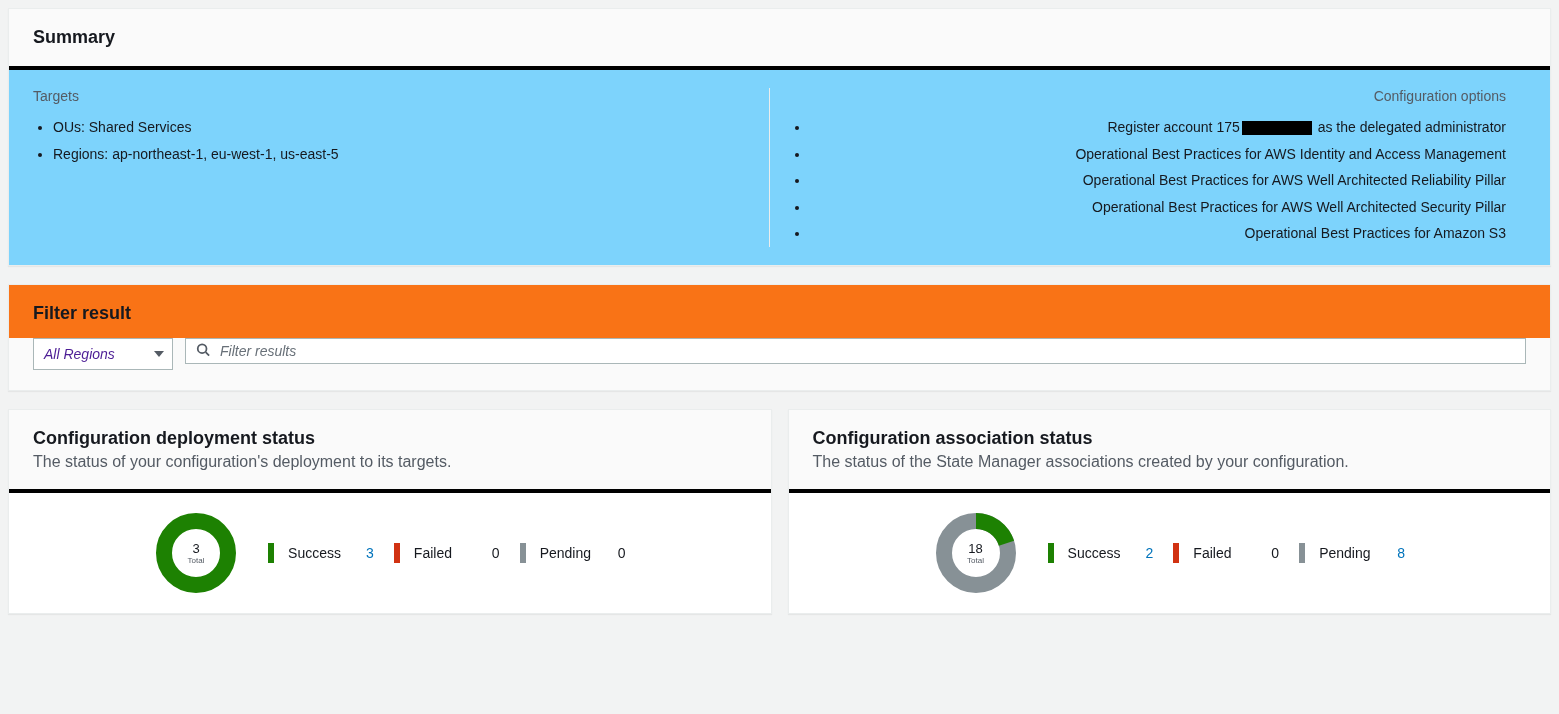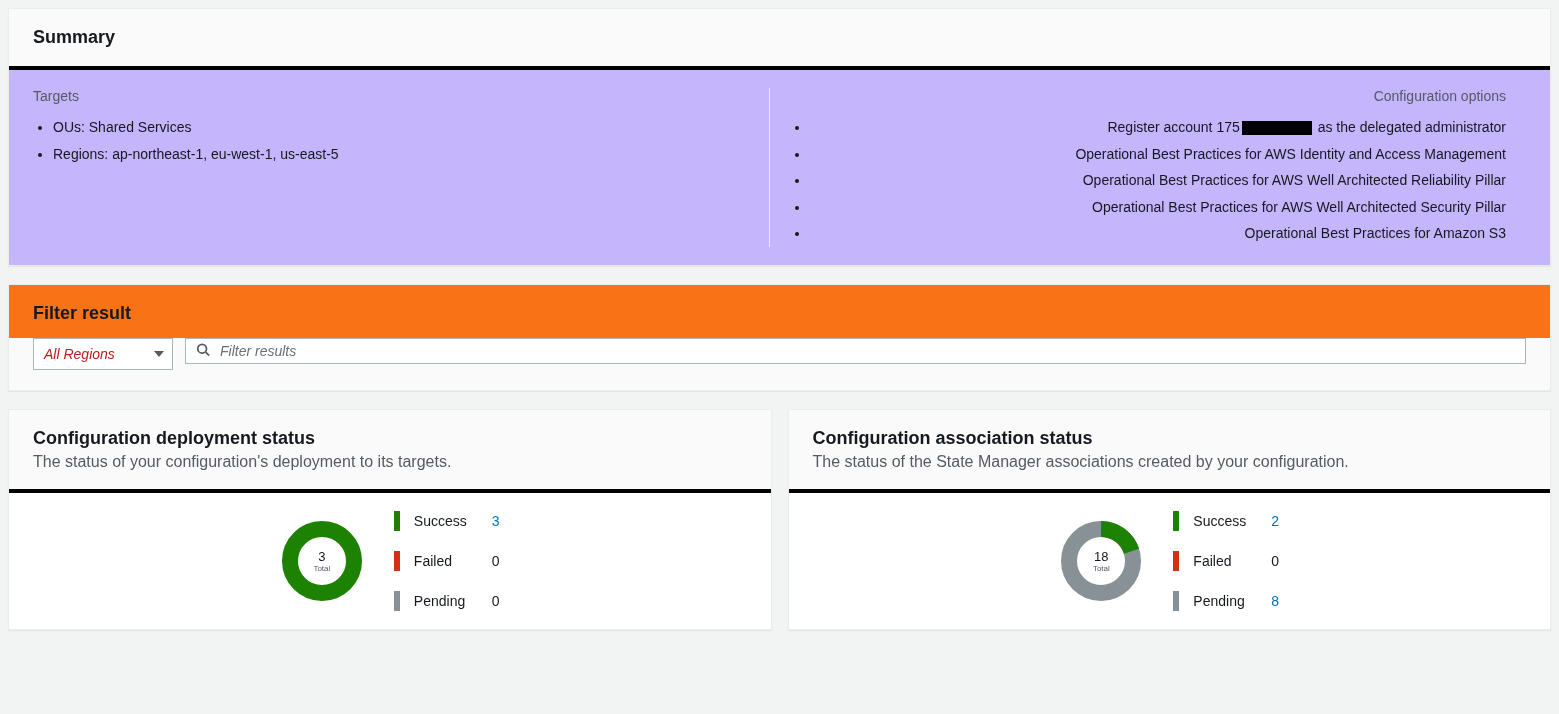--- a/index.html
+++ b/index.html
@@ -26,21 +26,21 @@
     font-weight: 700;
     color: #16191f;
   }
   .panel-subtitle {
     font-size: 16px;
     color: #545b64;
     margin-top: 4px;
   }
   .panel-body {
     padding: 18px 24px;
-    background: #c4b5fd;
+    background: #7dd3fc;
   }
   .summary-body {
     display: flex;
   }
   .summary-col {
     flex: 1;
     padding-right: 20px;
   }
   .summary-col.right {
     border-left: 1px solid #eaeded;
@@ -87,21 +87,21 @@
     width: 140px;
     height: 32px;
     border: 1px solid #aab7b8;
     background: #fff;
     display: flex;
     align-items: center;
     padding: 0 28px 0 10px;
     cursor: pointer;
   }
   .select-wrap .select-text {
-    color: #b91c1c;
+    color: #4c1d95;
     font-style: italic;
     font-size: 14px;
   }
   .select-wrap .caret {
     position: absolute;
     right: 8px;
     top: 50%;
     transform: translateY(-50%);
     width: 0; height: 0;
     border-left: 5px solid transparent;
@@ -172,21 +172,21 @@
     font-size: 13px;
     font-weight: 400;
     color: #16191f;
   }
   .donut-center .lbl {
     font-size: 8px;
     color: #545b64;
   }
   .legend {
     display: flex;
-    flex-direction: column;
+    flex-direction: row;
     gap: 20px;
   }
   .legend-row {
     display: flex;
     align-items: center;
     gap: 14px;
   }
   .legend-bar {
     width: 6px;
     height: 20px;

